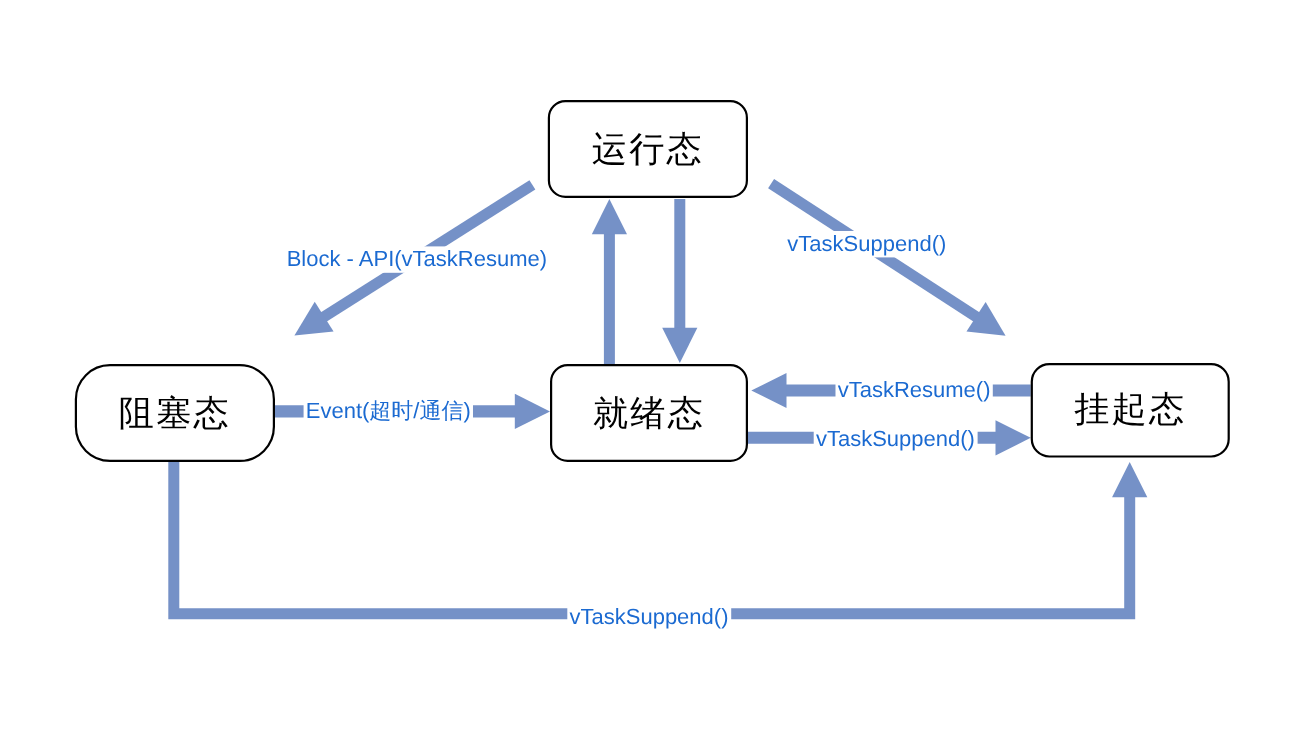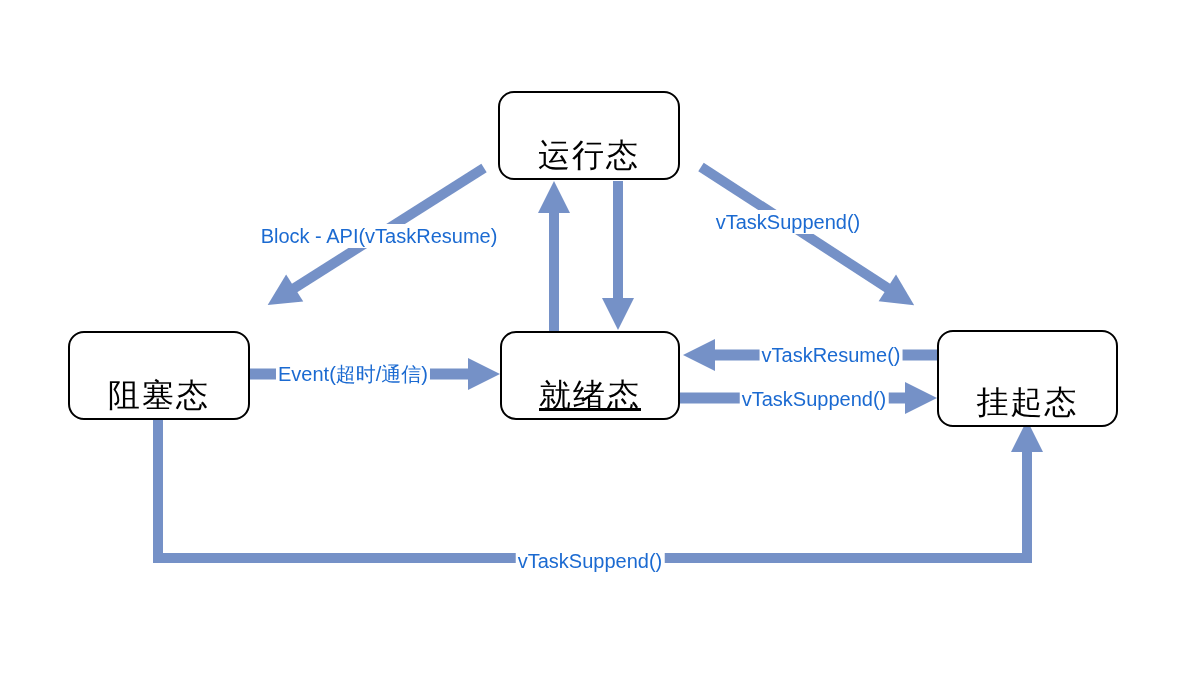--- a/index.html
+++ b/index.html
@@ -12,34 +12,34 @@
     overflow: hidden;
   }
   #arrow-layer {
     position: absolute;
     left: 0; top: 0;
     width: 1185px; height: 674px;
   }
   .node {
     position: absolute;
     display: flex;
-    align-items: flex-end;
+    align-items: center;
     justify-content: center;
     background: #ffffff;
     border: 2px solid #000000;
     border-radius: 16px;
     font-size: 32px;
     color: #000000;
     letter-spacing: 2px;
     box-sizing: border-box;
   }
   .node-running   { left: 498px; top:  91px; width: 182px; height: 89px; }
-  .node-blocked   { left:  68px; top: 331px; width: 182px; height: 89px; }
-  .node-ready     { left: 500px; top: 331px; width: 180px; height: 89px; text-decoration: underline; }
-  .node-suspended { left: 937px; top: 330px; width: 181px; height: 97px; }
+  .node-blocked   { left:  68px; top: 331px; width: 182px; height: 89px; border-radius: 32px; }
+  .node-ready     { left: 500px; top: 331px; width: 180px; height: 89px; }
+  .node-suspended { left: 937px; top: 330px; width: 181px; height: 86px; border-radius: 17px; }
   .edge-label {
     position: absolute;
     transform: translate(-50%, -50%);
     color: #1B6AD1;
     font-size: 20px;
     background: #ffffff;
     padding: 1px 2px;
     white-space: nowrap;
     line-height: 1.1;
   }

